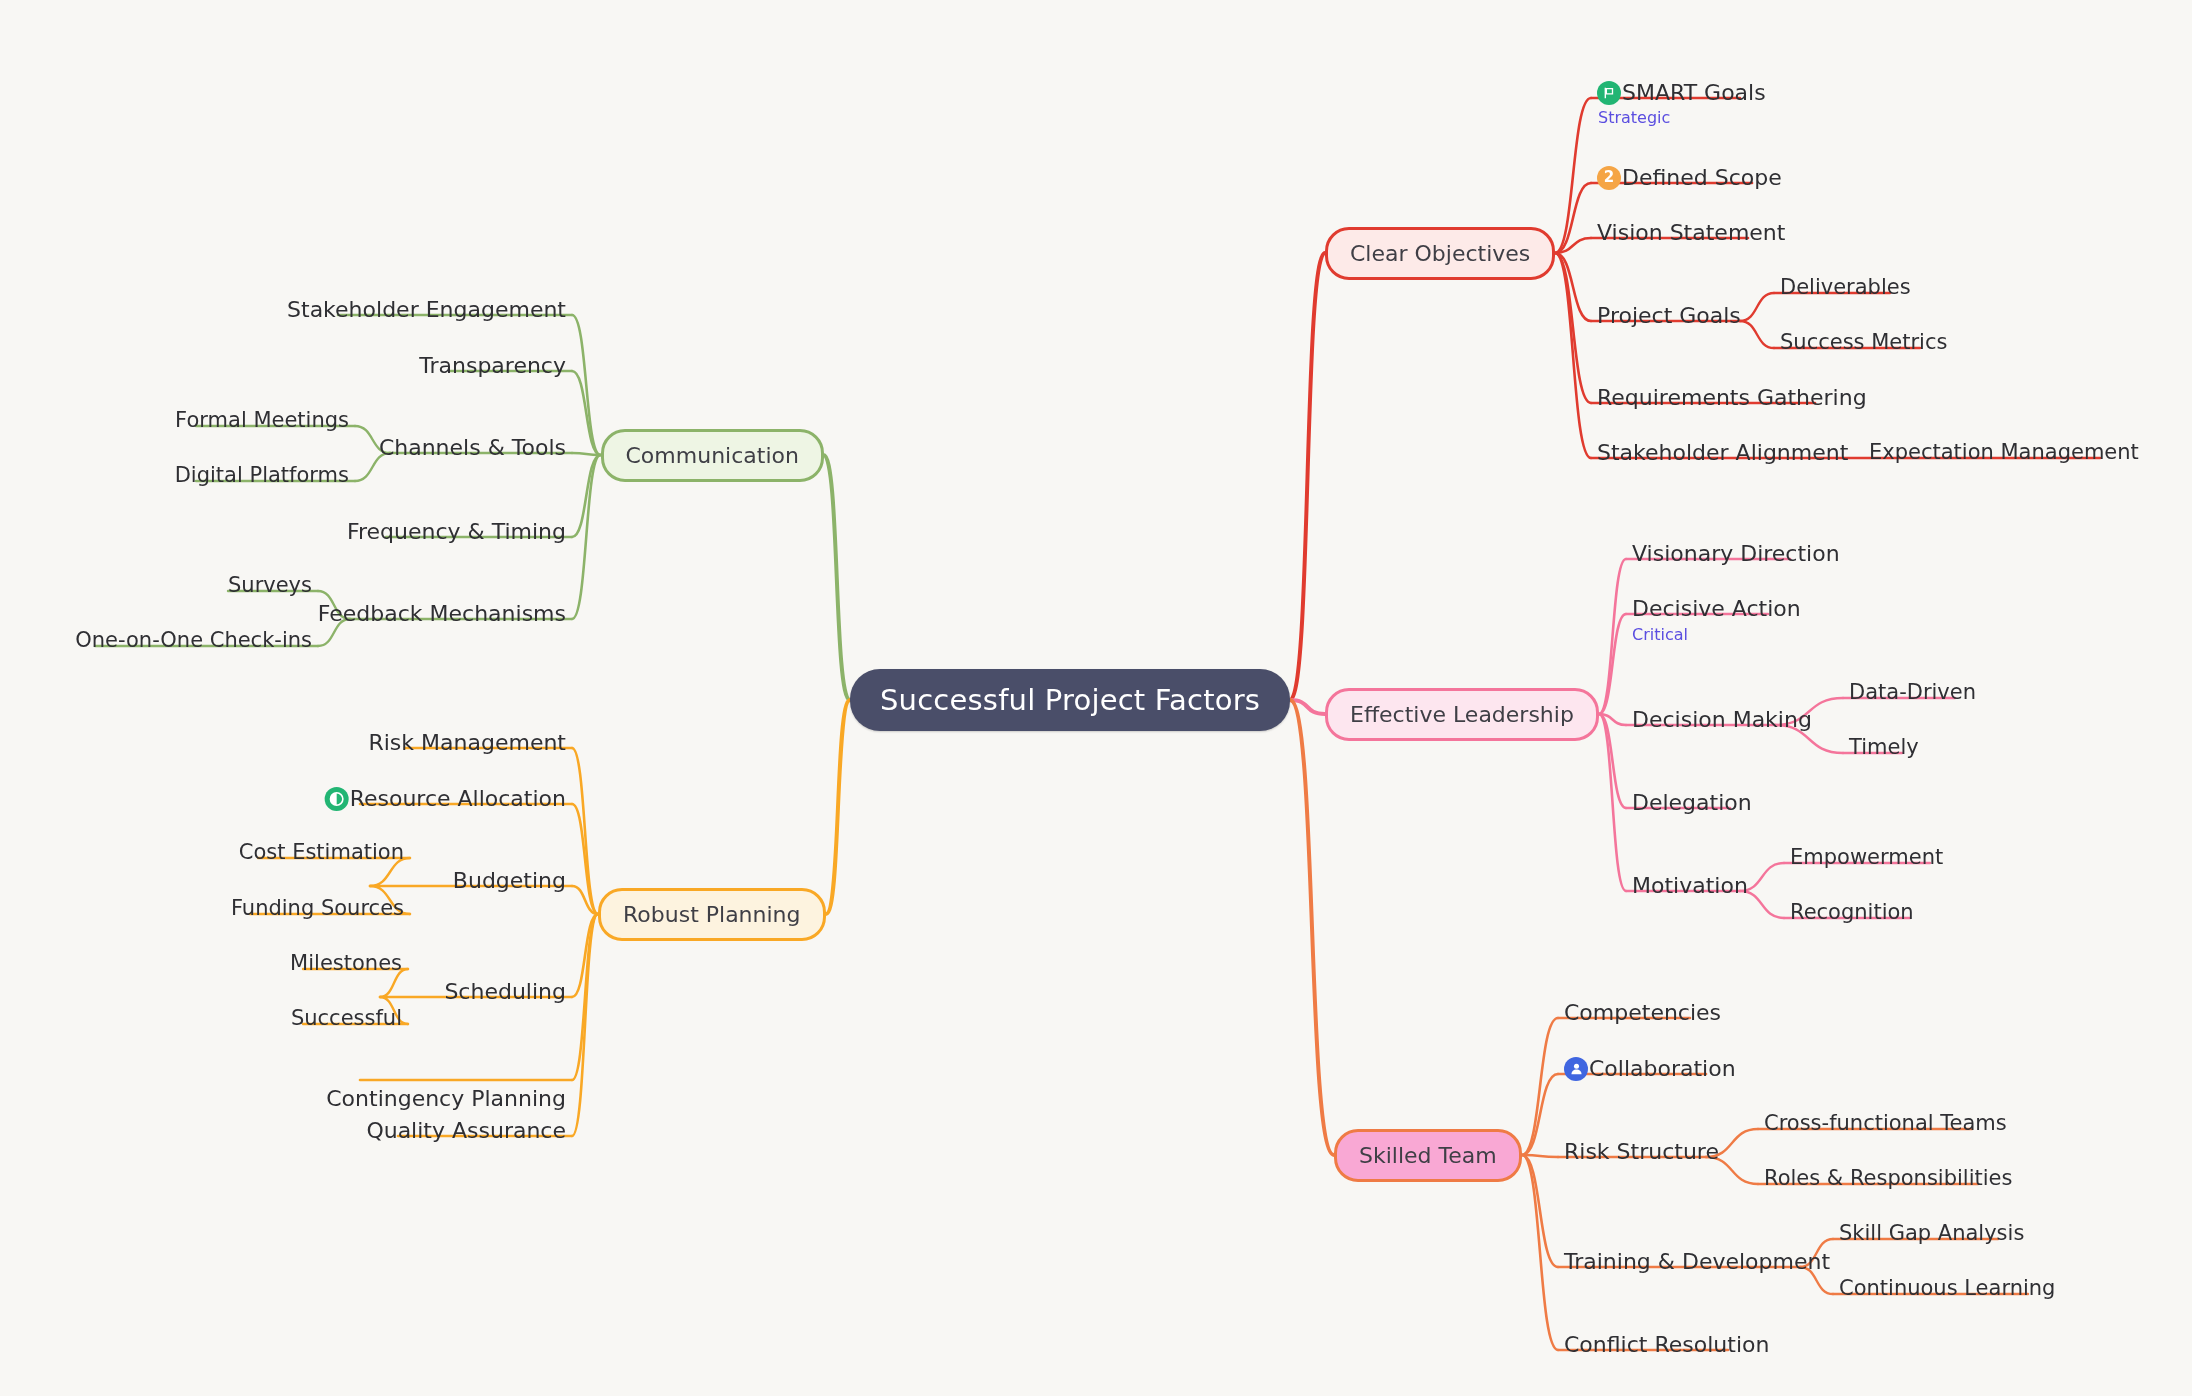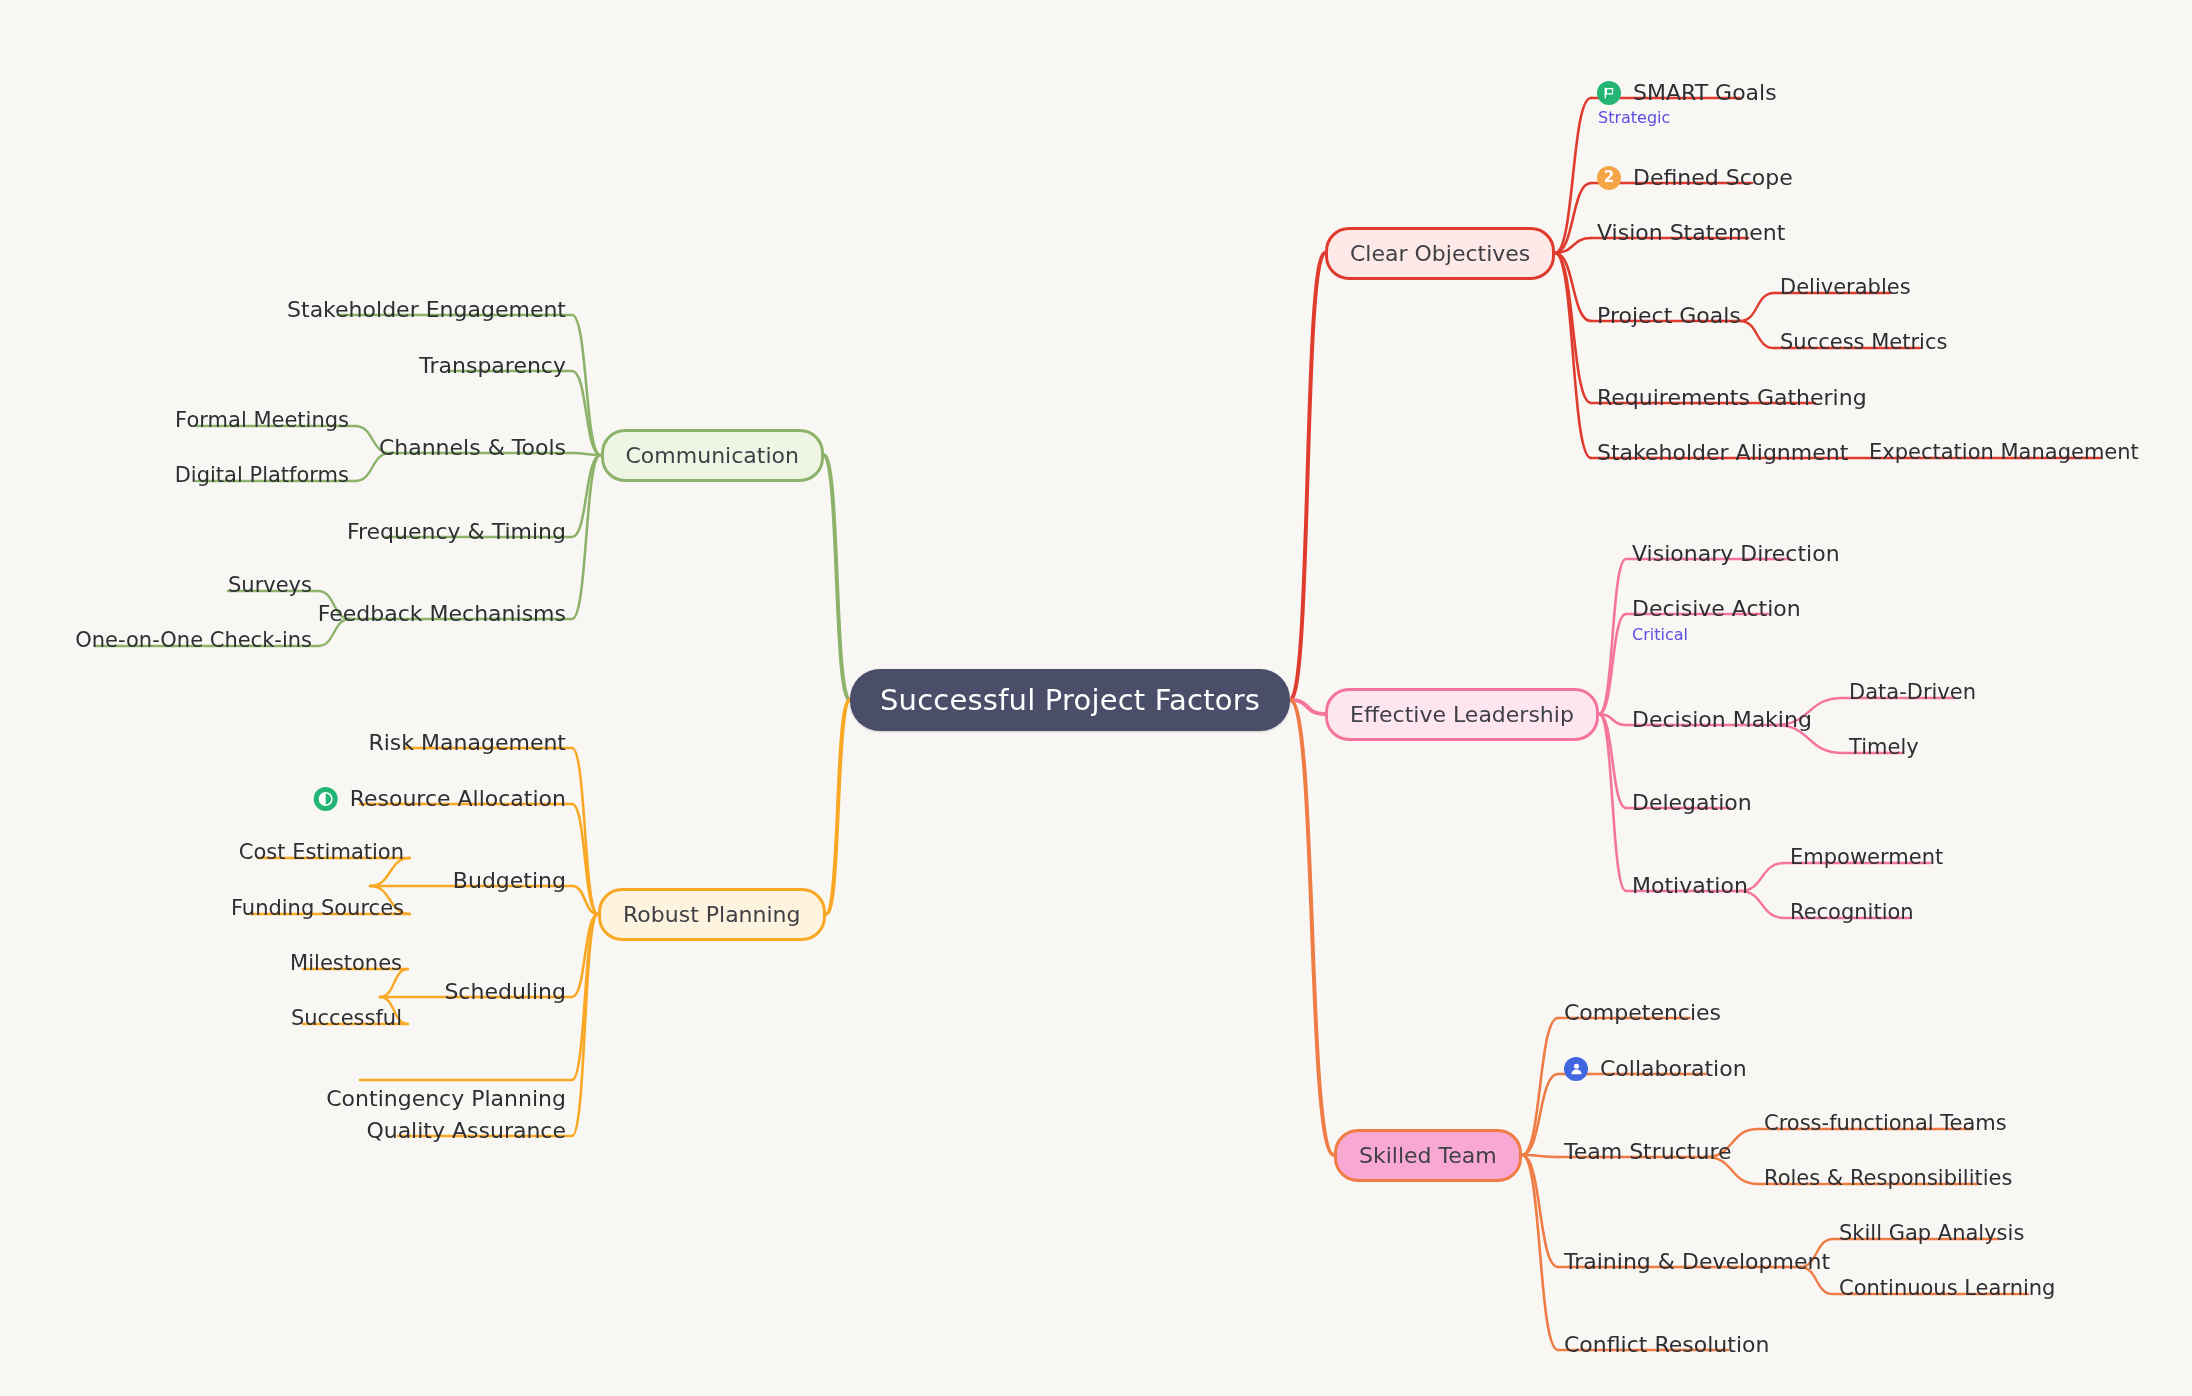--- a/index.html
+++ b/index.html
@@ -25,21 +25,21 @@
     left: 0; top: 0;
     width: 2192px;
     height: 1396px;
     pointer-events: none;
   }
   .node {
     position: absolute;
     white-space: nowrap;
     display: flex;
     align-items: center;
-    gap: 12px;
+    gap: 1px;
   }
   
   .root-node {
     background: #4a4e69;
     color: #ffffff;
     border-radius: 30px;
     padding: 14px 30px;
     font-size: 29px;
     letter-spacing: .2px;
     box-shadow: 0 1px 2px rgba(0,0,0,.18);
@@ -274,21 +274,21 @@
       <div class="node leaf-node" style="top: 1054px; left: 1558px;">
         <span class="badge" style="background: rgb(64, 102, 224);">
           <svg width="15" height="15" viewBox="0 0 16 16">
             <circle cx="8" cy="5.6" r="2.7" fill="#fff"></circle>
             <path d="M2.6 14c0-3.1 2.4-5 5.4-5s5.4 1.9 5.4 5z" fill="#fff"></path>
           </svg>
         </span>
         <span>Collaboration</span>
       </div>
       <div class="node leaf-node" style="top: 1137px; left: 1558px;">
-        <span>Team Structure</span>
+        <span>Risk Structure</span>
       </div>
       <div class="node leaf-node sub" style="top: 1109px; left: 1758px;">
         <span>Cross-functional Teams</span>
       </div>
       <div class="node leaf-node sub" style="top: 1164px; left: 1758px;">
         <span>Roles &amp; Responsibilities</span>
       </div>
       <div class="node leaf-node" style="top: 1247px; left: 1558px;">
         <span>Training &amp; Development</span>
       </div>

